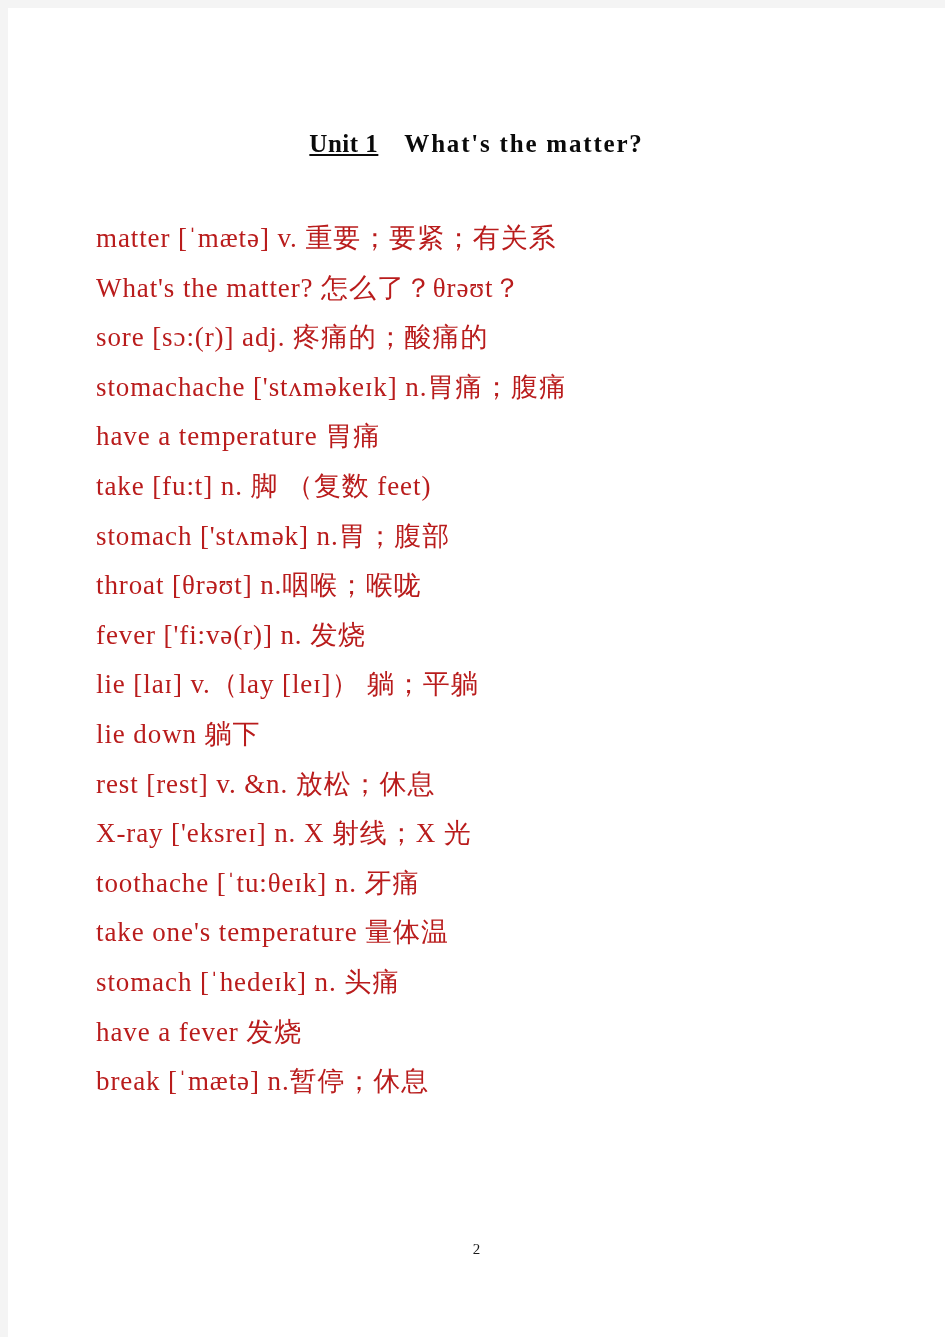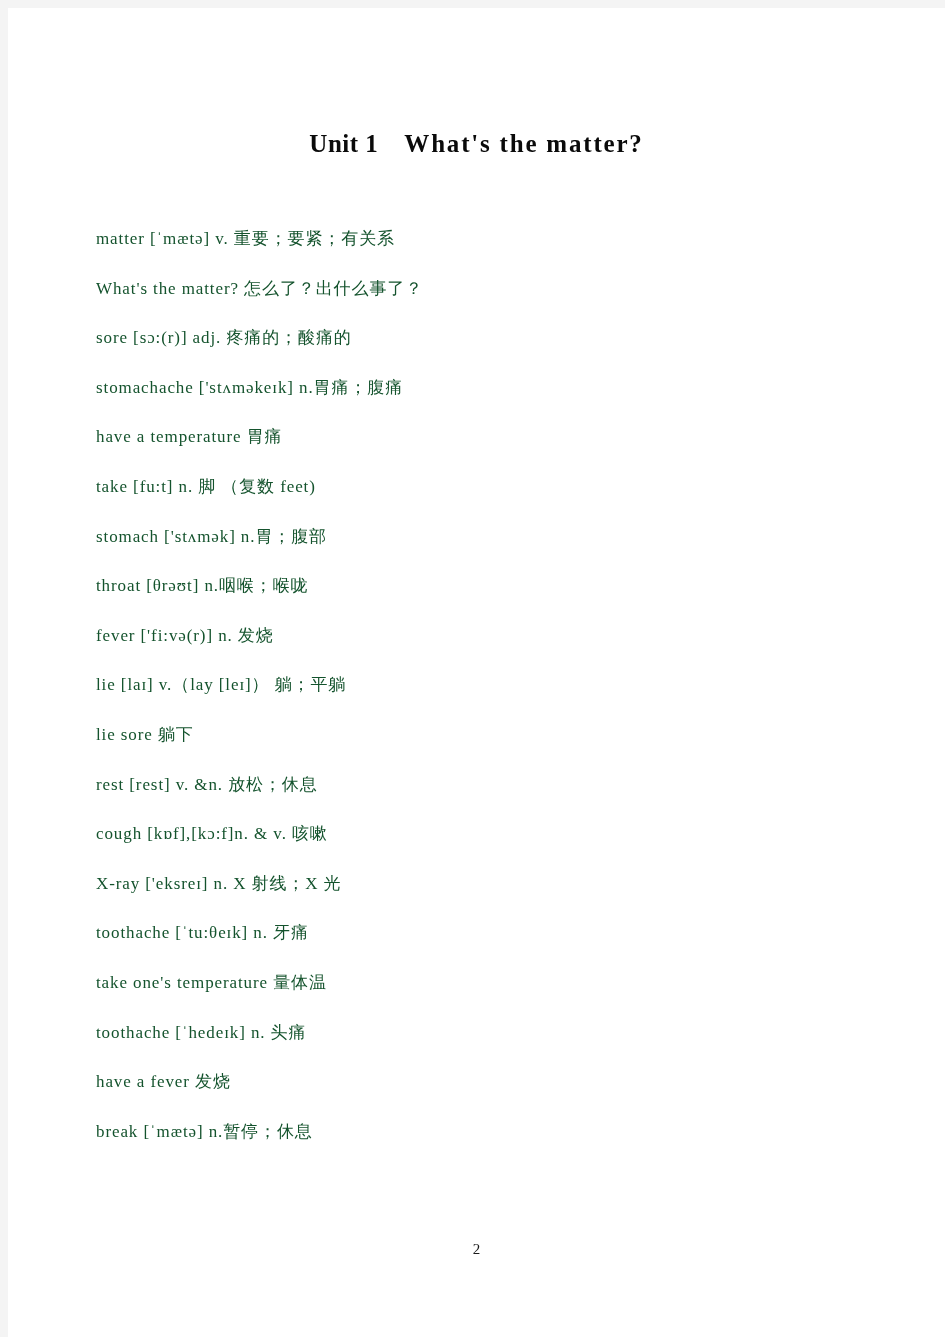--- a/index.html
+++ b/index.html
@@ -42,39 +42,40 @@
     left: 0;
     top: 122px;
     width: 937px;
     text-align: center;
     font-size: 25px;
     font-weight: bold;
     color: #0a0a0a;
     white-space: nowrap;
   }
   #doc-title .unit-label {
+    text-decoration: underline;
     letter-spacing: 0.5px;
   }
   #doc-title .unit-topic {
     letter-spacing: 1.8px;
     margin-left: 26px;
   }
 
   #vocab-list {
     position: absolute;
     left: 88px;
     top: 206px;
     width: 800px;
   }
 
   .vocab-entry {
     height: 49.6px;
     line-height: 49.6px;
-    font-size: 17px;
-    color: #14532d;
+    font-size: 27px;
+    color: #b91c1c;
     white-space: nowrap;
     letter-spacing: 0.9px;
   }
 
   #page-number {
     position: absolute;
     left: 0;
     top: 1233px;
     width: 937px;
     text-align: center;
@@ -89,35 +90,34 @@
 <div id="page-margin-left"></div>
 
 <div id="page">
 
   <div id="doc-title">
     <span class="unit-label">Unit 1</span><span class="unit-topic">What's the matter?</span>
   </div>
 
   <div id="vocab-list">
       <div class="vocab-entry">matter [ˈmætə] v.  重要；要紧；有关系</div>
-      <div class="vocab-entry">What's the matter?   怎么了？出什么事了？</div>
+      <div class="vocab-entry">What's the matter?   怎么了？θrəʊt？</div>
       <div class="vocab-entry">sore [sɔ:(r)] adj. 疼痛的；酸痛的</div>
       <div class="vocab-entry">stomachache ['stʌməkeɪk] n.胃痛；腹痛</div>
       <div class="vocab-entry">have a temperature   胃痛</div>
       <div class="vocab-entry">take [fu:t] n. 脚  （复数 feet)</div>
       <div class="vocab-entry">stomach ['stʌmək] n.胃；腹部</div>
       <div class="vocab-entry">throat [θrəʊt] n.咽喉；喉咙</div>
       <div class="vocab-entry">fever ['fi:və(r)] n. 发烧</div>
       <div class="vocab-entry">lie [laɪ] v.（lay [leɪ]） 躺；平躺</div>
-      <div class="vocab-entry">lie sore   躺下</div>
+      <div class="vocab-entry">lie down   躺下</div>
       <div class="vocab-entry">rest [rest] v. &amp;n. 放松；休息</div>
-      <div class="vocab-entry">cough [kɒf],[kɔ:f]n. &amp; v. 咳嗽</div>
       <div class="vocab-entry">X-ray ['eksreɪ] n. X 射线；X 光</div>
       <div class="vocab-entry">toothache [ˈtu:θeɪk] n. 牙痛</div>
       <div class="vocab-entry">take one's temperature   量体温</div>
-      <div class="vocab-entry">toothache [ˈhedeɪk] n. 头痛</div>
+      <div class="vocab-entry">stomach [ˈhedeɪk] n. 头痛</div>
       <div class="vocab-entry">have a fever   发烧</div>
       <div class="vocab-entry">break [ˈmætə] n.暂停；休息</div>
     </div>
 
   <div id="page-number">2</div>
 
 </div>
 
 </body></html>

